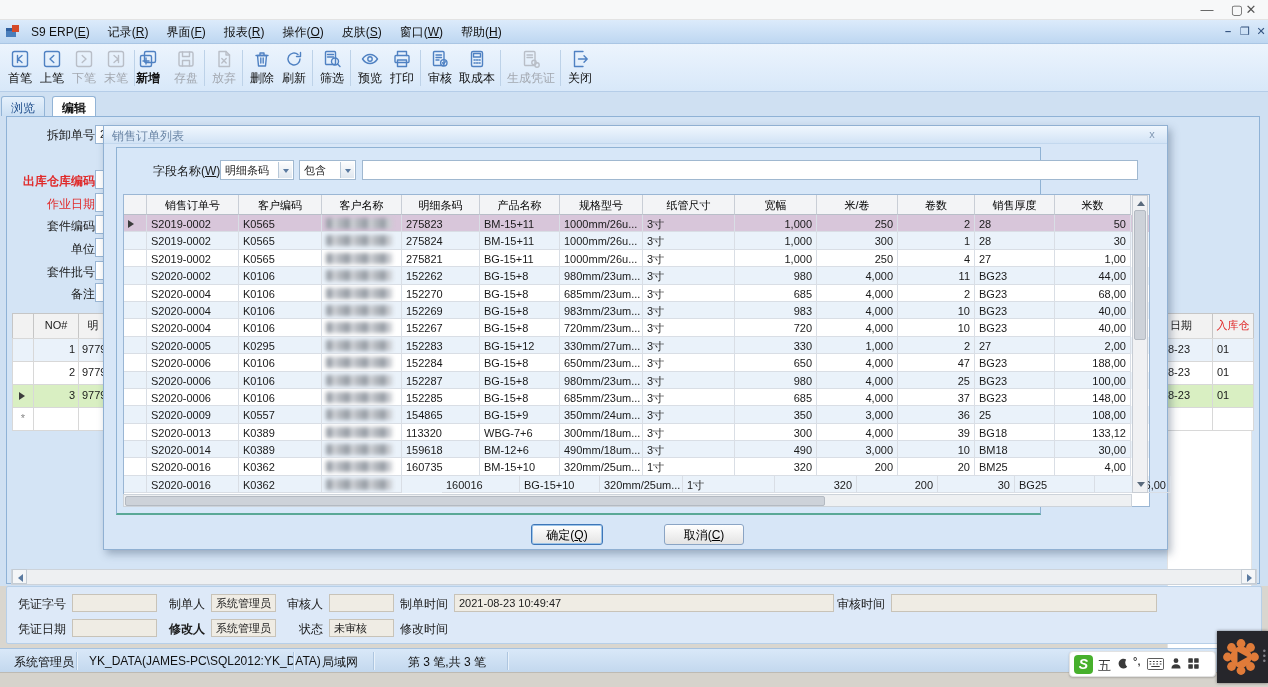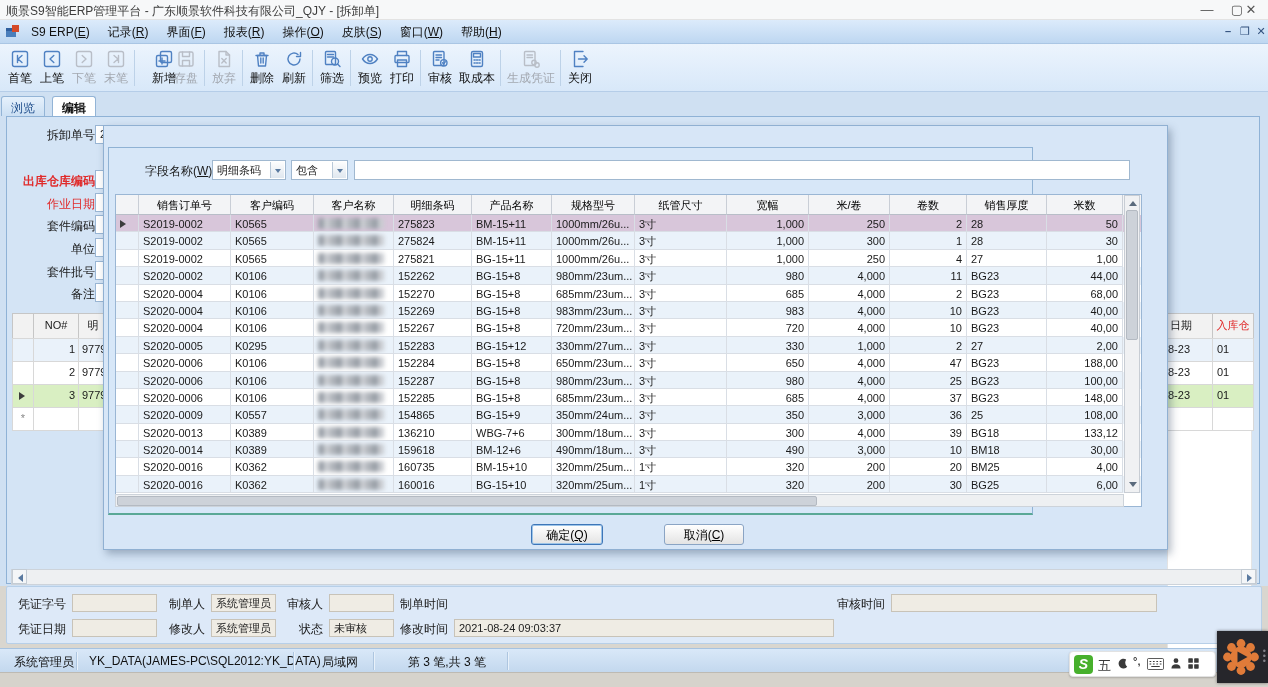--- a/index.html
+++ b/index.html
@@ -60,21 +60,21 @@
   #tray{left:1069px;top:651px;width:147px;height:26px;background:#fff;border:1px solid #e2e2e2;border-radius:4px;box-shadow:0 1px 2px rgba(0,0,0,.2);}
   .tico{position:absolute;top:4px;height:18px;color:#3a3a3a;}
   #sogou-badge{width:19px;height:19px;background:#47b02c;border-radius:4px;color:#fff;font-weight:bold;font-size:14px;text-align:center;line-height:19px;font-style:italic;top:3px;}
   #darkwidget{left:1217px;top:631px;width:51px;height:52px;background:#26262b;box-shadow:0 0 3px rgba(0,0,0,.5);}
   #widget-dots{position:absolute;right:2px;top:18px;color:#808088;font-size:9px;line-height:5px;}
   
   #dialog{left:103px;top:125px;width:1065px;height:425px;background:#d7e6f7;border:1px solid #90b0d2;box-shadow:3px 4px 8px rgba(40,60,90,.35);}
   #dlg-title{position:absolute;left:0;top:0;right:0;height:18px;background:linear-gradient(#f0f7fe,#d2e3f5);border-bottom:1px solid #c3d8ee;}
   #dlg-title-text{position:absolute;left:8px;top:2px;font-size:12px;color:#6b86a6;}
   #dlg-close{position:absolute;right:8px;top:2px;font-size:11px;color:#8299b4;width:14px;text-align:center;}
-  #dlg-inner{position:absolute;left:4px;top:21px;width:925px;height:368px;background:#d7e7f8;border:1px solid #8fb2d4;border-bottom:2px solid #5aa896;}
+  #dlg-inner{position:absolute;left:12px;top:21px;width:925px;height:368px;background:#d7e7f8;border:1px solid #8fb2d4;border-bottom:2px solid #5aa896;}
   #dlg-search-label{position:absolute;font-size:12px;}
   .dd{position:absolute;height:20px;background:#fff;border:1px solid #a0b8d0;font-size:11px;line-height:18px;padding-left:4px;}
   .dd .ddbtn{position:absolute;right:1px;top:1px;width:14px;height:16px;background:linear-gradient(#fdfdfd,#dfe7ef);border-left:1px solid #b8c8d8;}
   .dd .ddbtn i{position:absolute;left:4px;top:7px;border-left:3px solid transparent;border-right:3px solid transparent;border-top:4px solid #5a7aa0;}
   #dlg-input{position:absolute;height:20px;background:#fff;border:1px solid #a0b8d0;}
   
   #dgrid{position:absolute;background:#fff;border:1px solid #9ab6d4;}
   .dg-row{display:flex;height:17.4px;}
   .dg-row.hdr{height:20px;background:#f3f4f6;}
   .dg-cell{border-right:1px solid #d9dee5;border-bottom:1px solid #d9dee5;font-size:11px;line-height:16px;padding:1px 4px 0 4px;overflow:hidden;white-space:nowrap;}
@@ -89,21 +89,20 @@
   .dlg-btn{position:absolute;height:21px;background:linear-gradient(#ffffff,#e3e3e3);border:1px solid #8aa4c4;border-radius:3px;font-size:12px;text-align:center;line-height:19px;}
   .dlg-btn.def{border:1px solid #3e76b8;box-shadow:0 0 0 1px #9cc4e8 inset;}
   svg{display:block;}
 </style>
 </head>
 <body>
 
 <div id="screen">
 
   <div class="abs" id="titlebar">
-    <span id="title-text">顺景S9智能ERP管理平台 - 广东顺景软件科技有限公司_QJY - [拆卸单]</span>
     <span class="wctl" style="left:1192px;">—</span>
     <span class="wctl" style="left:1222px;">▢</span>
     <span class="wctl" style="left:1232px;left:1236px;">✕</span>
   </div>
 
   <div class="abs" id="menubar">
     <span id="app-glyph">
       <svg width="13" height="13" viewBox="0 0 13 13">
           <rect x="0" y="3" width="10" height="9" fill="#4a7ebb"></rect>
           <rect x="0" y="3" width="10" height="3" fill="#2f5f9e"></rect>
@@ -139,21 +138,21 @@
         <span class="tlabel">下笔</span>
       </div>
       <div class="tbtn disabled" style="left: 100px; width: 32px;">
         <span class="ticon"><span style="display:inline-block;margin-top:2px;"><svg width="20" height="20" viewBox="0 0 20 20" fill="none" stroke="currentColor" stroke-width="1.4" stroke-linecap="round" stroke-linejoin="round">
               <rect x="2.5" y="2.5" width="15" height="15" rx="2"></rect>
               <path d="M8 6.5l4 3.5-4 3.5M12.5 6.5v7"></path>
             </svg></span></span>
         <span class="tlabel">末笔</span>
       </div>
       <i class="tsep" style="left: 134px;"></i>
-      <div class="tbtn" style="left: 148px; width: 32px;">
+      <div class="tbtn" style="left: 132px; width: 32px; font-weight: bold;">
         <span class="ticon"><span style="display:inline-block;margin-top:2px;"><svg width="20" height="20" viewBox="0 0 20 20" fill="none" stroke="currentColor" stroke-width="1.4" stroke-linecap="round" stroke-linejoin="round">
               <rect x="6.5" y="2.5" width="11" height="11" rx="1.5"></rect>
               <rect x="2.5" y="6.5" width="11" height="11" rx="1.5"></rect>
               <path d="M8 9v6M5 12h6"></path>
             </svg></span></span>
         <span class="tlabel">新增</span>
       </div>
       <div class="tbtn disabled" style="left: 170px; width: 32px;">
         <span class="ticon"><span style="display:inline-block;margin-top:2px;"><svg width="20" height="20" viewBox="0 0 20 20" fill="none" stroke="currentColor" stroke-width="1.4" stroke-linecap="round" stroke-linejoin="round">
               <rect x="3" y="3" width="14" height="14" rx="1.5"></rect>
@@ -319,30 +318,30 @@
   </div>
 
   <div class="abs" id="footer">
       <span class="ff-label" style="left: -31px; top: 9px;">凭证字号</span>
       <div class="ff-field" style="left: 65px; top: 7px; width: 85px;"></div>
       <span class="ff-label" style="left: 108px; top: 9px;">制单人</span>
       <div class="ff-field" style="left: 204px; top: 7px; width: 65px;">系统管理员</div>
       <span class="ff-label" style="left: 226px; top: 9px;">审核人</span>
       <div class="ff-field" style="left: 322px; top: 7px; width: 65px;"></div>
       <span class="ff-label" style="left: 351px; top: 9px;">制单时间</span>
+      <div class="ff-field" style="left: 447px; top: 7px; width: 380px;">2021-08-23 10:49:47</div>
       <span class="ff-label" style="left: 788px; top: 9px;">审核时间</span>
       <div class="ff-field" style="left: 884px; top: 7px; width: 266px;"></div>
       <span class="ff-label" style="left: -31px; top: 34px;">凭证日期</span>
       <div class="ff-field" style="left: 65px; top: 32px; width: 85px;"></div>
-      <span class="ff-label" style="left: 108px; top: 34px;">修改人</span>
+      <span class="ff-label" style="left: 108px; top: 34px; font-weight: bold;">修改人</span>
       <div class="ff-field" style="left: 204px; top: 32px; width: 65px;">系统管理员</div>
       <span class="ff-label" style="left: 226px; top: 34px;">状态</span>
       <div class="ff-field" style="left: 322px; top: 32px; width: 65px;">未审核</div>
       <span class="ff-label" style="left: 351px; top: 34px;">修改时间</span>
-      <div class="ff-field" style="left: 447px; top: 32px; width: 380px;">2021-08-24 09:03:37</div>
     </div>
 
   <div class="abs" id="statusbar">
     <span class="sseg" style="left:14px;">系统管理员</span>
     <span class="sseg" style="left:89px;">YK_DATA(JAMES-PC\SQL2012:YK_DATA)</span>
     <span class="sseg" style="left:322px;">局域网</span>
     <span class="sseg" style="left:408px;">第 3 笔,共 3 笔</span>
     <i class="ssep" style="left:76px;"></i>
       <i class="ssep" style="left:293px;"></i>
     <i class="ssep" style="left:373px;"></i>
@@ -399,20 +398,24 @@
           <circle cx="6.5" cy="20" r="4.4"></circle>
           <circle cx="10.5" cy="10.5" r="4.4"></circle>
           <circle cx="20" cy="20" r="10.5"></circle>
         </g>
       <path d="M16.5 14.5l10 5.5-10 5.5z" fill="#26262b"></path>
     </svg>
     <span id="widget-dots">•<br>•<br>•</span>
   </div>
 
   <div class="abs" id="dialog">
+    <div id="dlg-title">
+      <span id="dlg-title-text">销售订单列表</span>
+      <span id="dlg-close">x</span>
+    </div>
     <div id="dlg-inner">
       <span id="dlg-search-label" style="left:36px;top:15px;position:absolute;">字段名称(<u>W</u>)</span>
       <div class="dd" style="left:103px;top:12px;width:74px;">
         <span>明细条码</span><span class="ddbtn">
             <i></i>
           </span>
       </div>
       <div class="dd" style="left:182px;top:12px;width:57px;">
         <span>包含</span><span class="ddbtn">
             <i></i>
@@ -613,21 +616,21 @@
             <div class="dg-cell r" style="width: 81px; flex: 0 0 81px;">3,000</div>
             <div class="dg-cell r" style="width: 77px; flex: 0 0 77px;">36</div>
             <div class="dg-cell" style="width: 80px; flex: 0 0 80px;">25</div>
             <div class="dg-cell r" style="width: 76px; flex: 0 0 76px;">108,00</div>
           </div>
           <div class="dg-row">
             <div class="dg-cell" style="width: 23px; flex: 0 0 23px;"></div>
             <div class="dg-cell" style="width: 92px; flex: 0 0 92px;">S2020-0013</div>
             <div class="dg-cell" style="width: 83px; flex: 0 0 83px;">K0389</div>
             <div class="dg-cell" style="width: 80px; flex: 0 0 80px;"><span class="mask"></span></div>
-            <div class="dg-cell" style="width: 78px; flex: 0 0 78px;">136210</div>
+            <div class="dg-cell" style="width: 78px; flex: 0 0 78px;">113320</div>
             <div class="dg-cell" style="width: 80px; flex: 0 0 80px;">WBG-7+6</div>
             <div class="dg-cell" style="width: 83px; flex: 0 0 83px;">300mm/18um...</div>
             <div class="dg-cell" style="width: 92px; flex: 0 0 92px;">3寸</div>
             <div class="dg-cell r" style="width: 82px; flex: 0 0 82px;">300</div>
             <div class="dg-cell r" style="width: 81px; flex: 0 0 81px;">4,000</div>
             <div class="dg-cell r" style="width: 77px; flex: 0 0 77px;">39</div>
             <div class="dg-cell" style="width: 80px; flex: 0 0 80px;">BG18</div>
             <div class="dg-cell r" style="width: 76px; flex: 0 0 76px;">133,12</div>
           </div>
           <div class="dg-row alt">
@@ -658,21 +661,21 @@
             <div class="dg-cell r" style="width: 81px; flex: 0 0 81px;">200</div>
             <div class="dg-cell r" style="width: 77px; flex: 0 0 77px;">20</div>
             <div class="dg-cell" style="width: 80px; flex: 0 0 80px;">BM25</div>
             <div class="dg-cell r" style="width: 76px; flex: 0 0 76px;">4,00</div>
           </div>
           <div class="dg-row alt">
             <div class="dg-cell" style="width: 23px; flex: 0 0 23px;"></div>
             <div class="dg-cell" style="width: 92px; flex: 0 0 92px;">S2020-0016</div>
             <div class="dg-cell" style="width: 83px; flex: 0 0 83px;">K0362</div>
             <div class="dg-cell" style="width: 80px; flex: 0 0 80px;"><span class="mask"></span></div>
-            <div class="dg-cell" style="width: 78px; flex: 0 0 78px;">160016</div>
+            <div class="dg-cell" style="width: 78px; flex: 0 0 78px; margin-left: 40px;">160016</div>
             <div class="dg-cell" style="width: 80px; flex: 0 0 80px;">BG-15+10</div>
             <div class="dg-cell" style="width: 83px; flex: 0 0 83px;">320mm/25um...</div>
             <div class="dg-cell" style="width: 92px; flex: 0 0 92px;">1寸</div>
             <div class="dg-cell r" style="width: 82px; flex: 0 0 82px;">320</div>
             <div class="dg-cell r" style="width: 81px; flex: 0 0 81px;">200</div>
             <div class="dg-cell r" style="width: 77px; flex: 0 0 77px;">30</div>
             <div class="dg-cell" style="width: 80px; flex: 0 0 80px;">BG25</div>
             <div class="dg-cell r" style="width: 76px; flex: 0 0 76px;">6,00</div>
           </div>
         </div>

